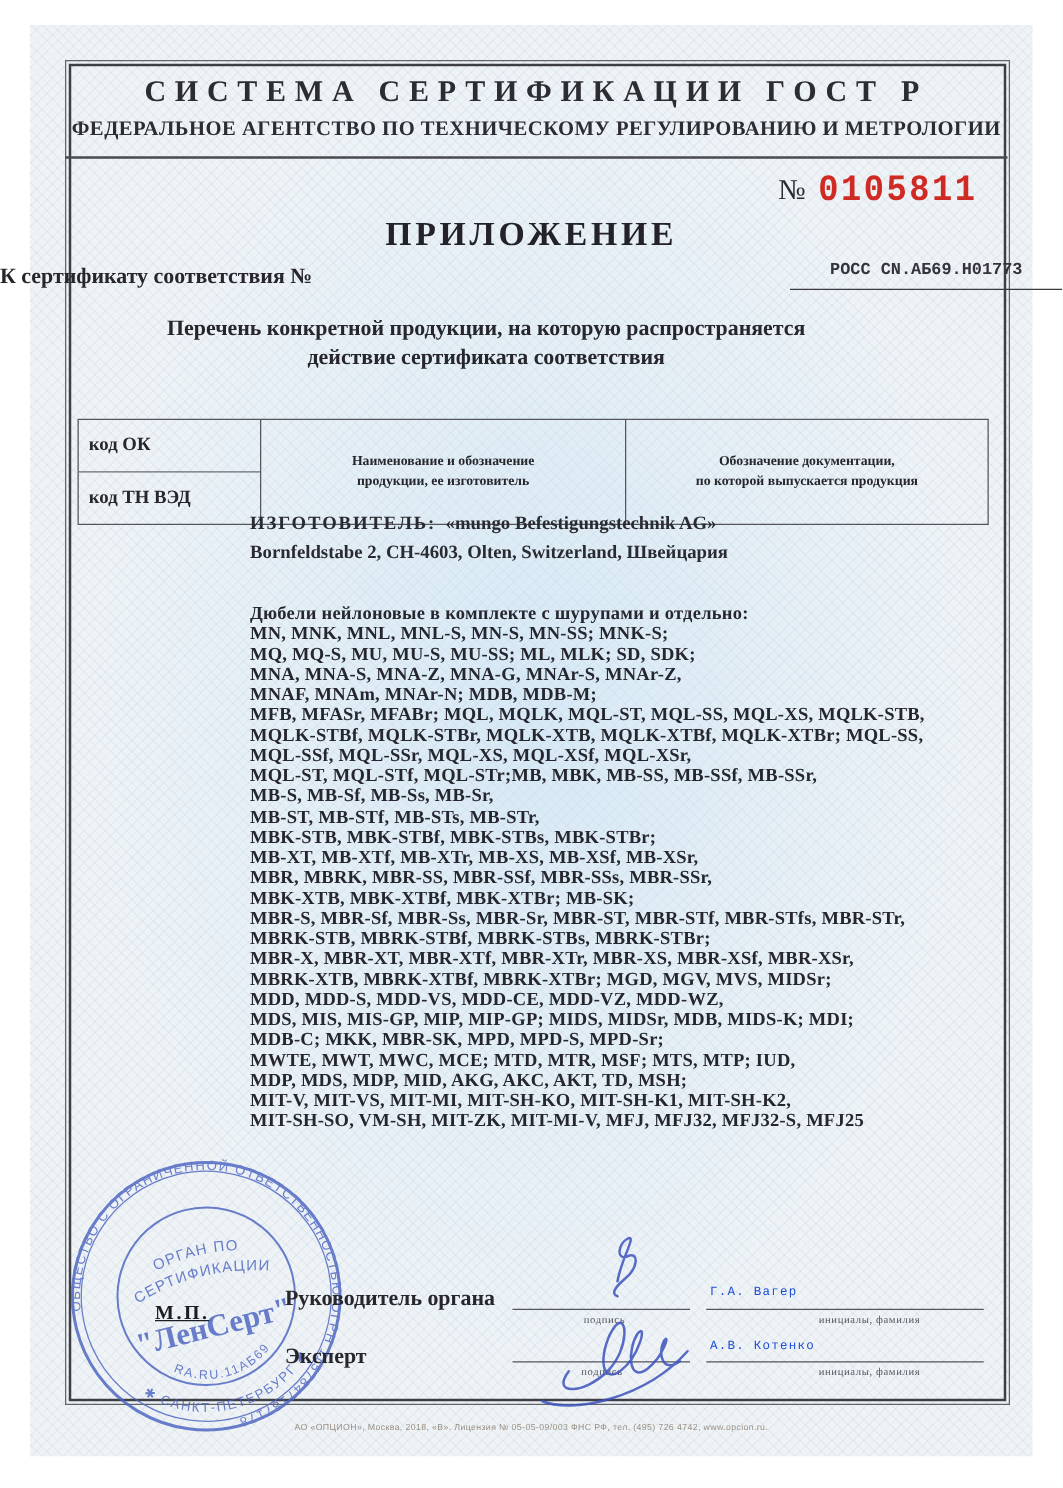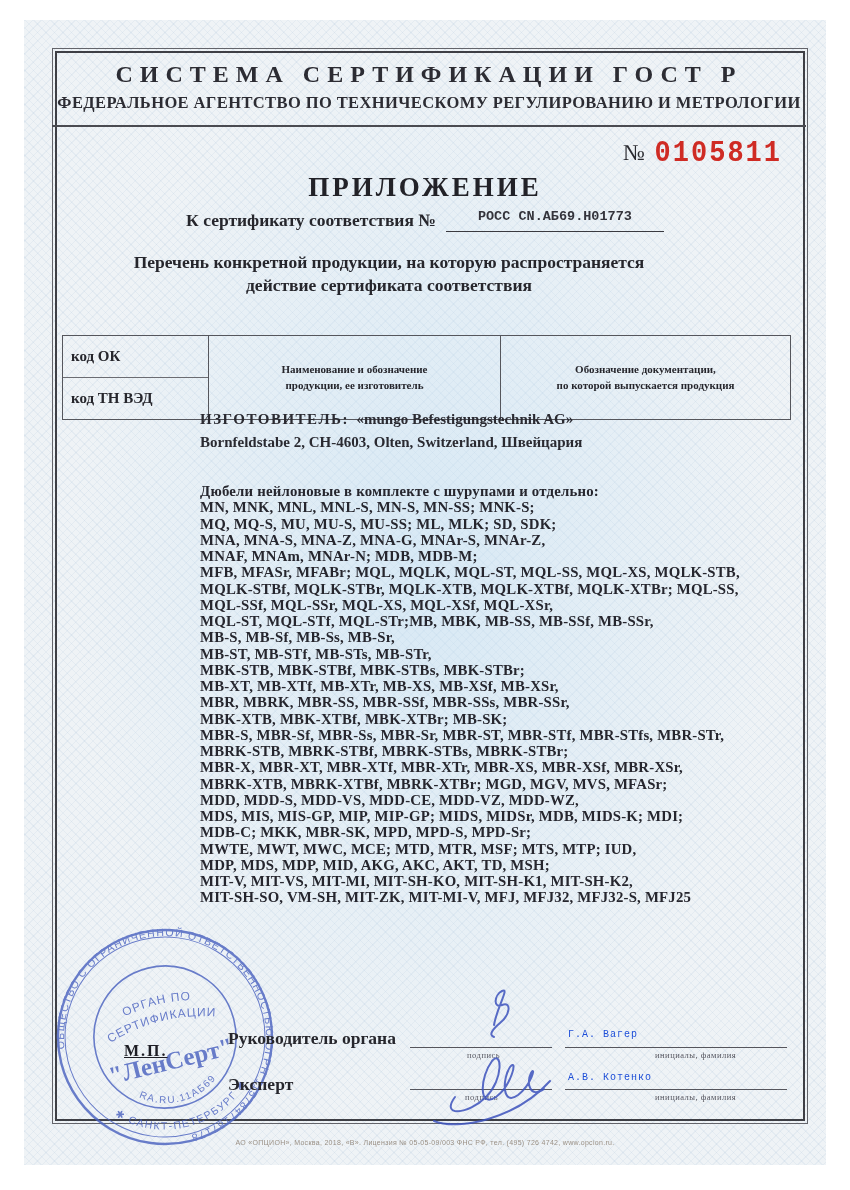--- a/index.html
+++ b/index.html
@@ -16,21 +16,21 @@
   .header-box{position:absolute;left:52px;top:48px;width:754px;height:77px;border-bottom:2px solid #4a4b51;
         display:flex;flex-direction:column;align-items:center;justify-content:center;}
   .sys-title{font-size:24px;font-weight:bold;letter-spacing:7px;color:#2c2c33;white-space:nowrap;}
   .agency{font-size:16.5px;font-weight:bold;letter-spacing:0.4px;margin-top:5px;color:#2c2c33;white-space:nowrap;}
   .formnum{position:absolute;top:138px;right:68px;display:flex;align-items:baseline;gap:10px;}
   .formnum .no{font-size:23px;color:#2a2a30;}
   .formnum .digits{font-family:"Liberation Mono","DejaVu Sans Mono",monospace;
         font-size:27px;font-weight:bold;letter-spacing:2px;transform:scaleY(1.1);}
   .doc-title{position:absolute;left:0;top:172px;width:850px;text-align:center;
         font-size:27px;font-weight:bold;letter-spacing:3px;color:#222228;}
-  .cert-row{position:absolute;left:0;top:206px;width:850px;display:flex;justify-content:center;
+  .cert-row{position:absolute;left:0;top:206px;width:850px;display:flex;justify-content:space-between;
         align-items:flex-end;gap:10px;}
   .cert-label{font-size:17.5px;font-weight:bold;padding-bottom:1px;}
   .cert-value{width:218px;border-bottom:1.3px solid #3a3a40;text-align:center;}
   .cert-value span{display:inline-block;font-family:"Liberation Mono","DejaVu Sans Mono",monospace;
         font-size:13.5px;font-weight:bold;color:#33333b;padding-bottom:7px;white-space:nowrap;}
   .subtitle{position:absolute;left:0;width:778px;text-align:center;font-size:17.5px;font-weight:bold;color:#26262c;}
   .table{position:absolute;left:62px;top:299px;width:727px;height:83px;border:1.3px solid #55565c;
         display:grid;grid-template-columns:146px 292px 1fr;margin-top:36px;}
   .t-col1{border-right:1.3px solid #55565c;display:grid;grid-template-rows:1fr 1fr;}
   .t-col1 > div{display:flex;align-items:center;padding-left:8px;font-size:15px;font-weight:bold;}
@@ -115,21 +115,21 @@
     <div>MQL-ST, MQL-STf, MQL-STr;MB, MBK, MB-SS, MB-SSf, MB-SSr,</div>
     <div>MB-S, MB-Sf, MB-Ss, MB-Sr,</div>
     <div>MB-ST, MB-STf, MB-STs,  MB-STr,</div>
     <div>MBK-STB, MBK-STBf, MBK-STBs, MBK-STBr;</div>
     <div>MB-XT, MB-XTf, MB-XTr, MB-XS, MB-XSf, MB-XSr,</div>
     <div>MBR, MBRK, MBR-SS, MBR-SSf, MBR-SSs, MBR-SSr,</div>
     <div>MBK-XTB, MBK-XTBf, MBK-XTBr; MB-SK;</div>
     <div>MBR-S, MBR-Sf, MBR-Ss, MBR-Sr, MBR-ST, MBR-STf, MBR-STfs, MBR-STr,</div>
     <div>MBRK-STB, MBRK-STBf, MBRK-STBs, MBRK-STBr;</div>
     <div>MBR-X, MBR-XT, MBR-XTf, MBR-XTr, MBR-XS,  MBR-XSf, MBR-XSr,</div>
-    <div>MBRK-XTB, MBRK-XTBf, MBRK-XTBr; MGD, MGV, MVS, MFASr;</div>
+    <div>MBRK-XTB, MBRK-XTBf, MBRK-XTBr; MGD, MGV, MVS, MIDSr;</div>
     <div>MDD, MDD-S, MDD-VS, MDD-CE, MDD-VZ, MDD-WZ,</div>
     <div>MDS, MIS, MIS-GP, MIP, MIP-GP; MIDS, MIDSr, MDB, MIDS-K; MDI;</div>
     <div>MDB-C; MKK, MBR-SK, MPD, MPD-S, MPD-Sr;</div>
     <div>MWTE, MWT, MWC, MCE; MTD, MTR, MSF; MTS, MTP; IUD,</div>
     <div>MDP, MDS, MDP, MID, AKG, AKC, AKT, TD, MSH;</div>
     <div>MIT-V,  MIT-VS, MIT-MI, MIT-SH-KO, MIT-SH-K1, MIT-SH-K2,</div>
     <div>MIT-SH-SO, VM-SH, MIT-ZK, MIT-MI-V, MFJ,  MFJ32, MFJ32-S, MFJ25</div>
   </div>
 
   <div class="stamp-wrap">

